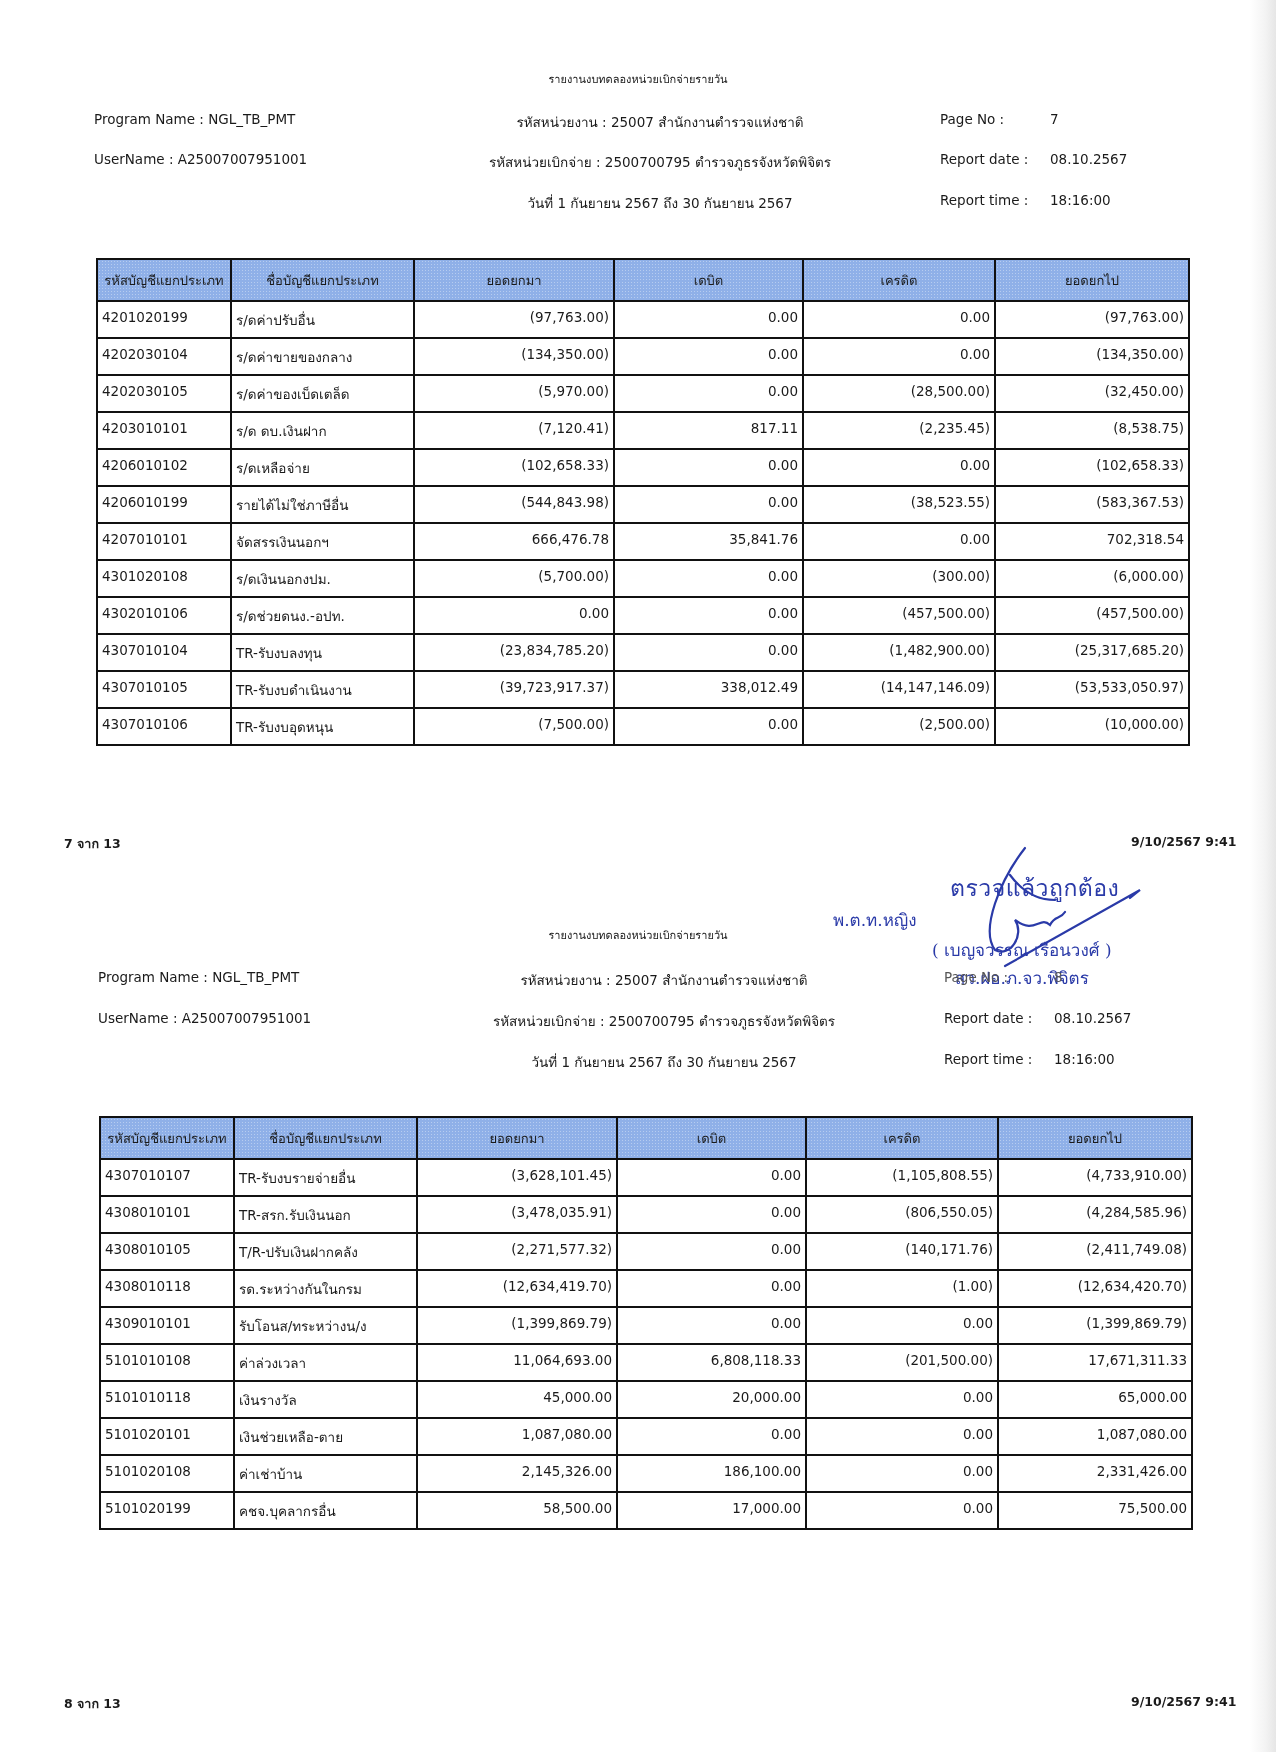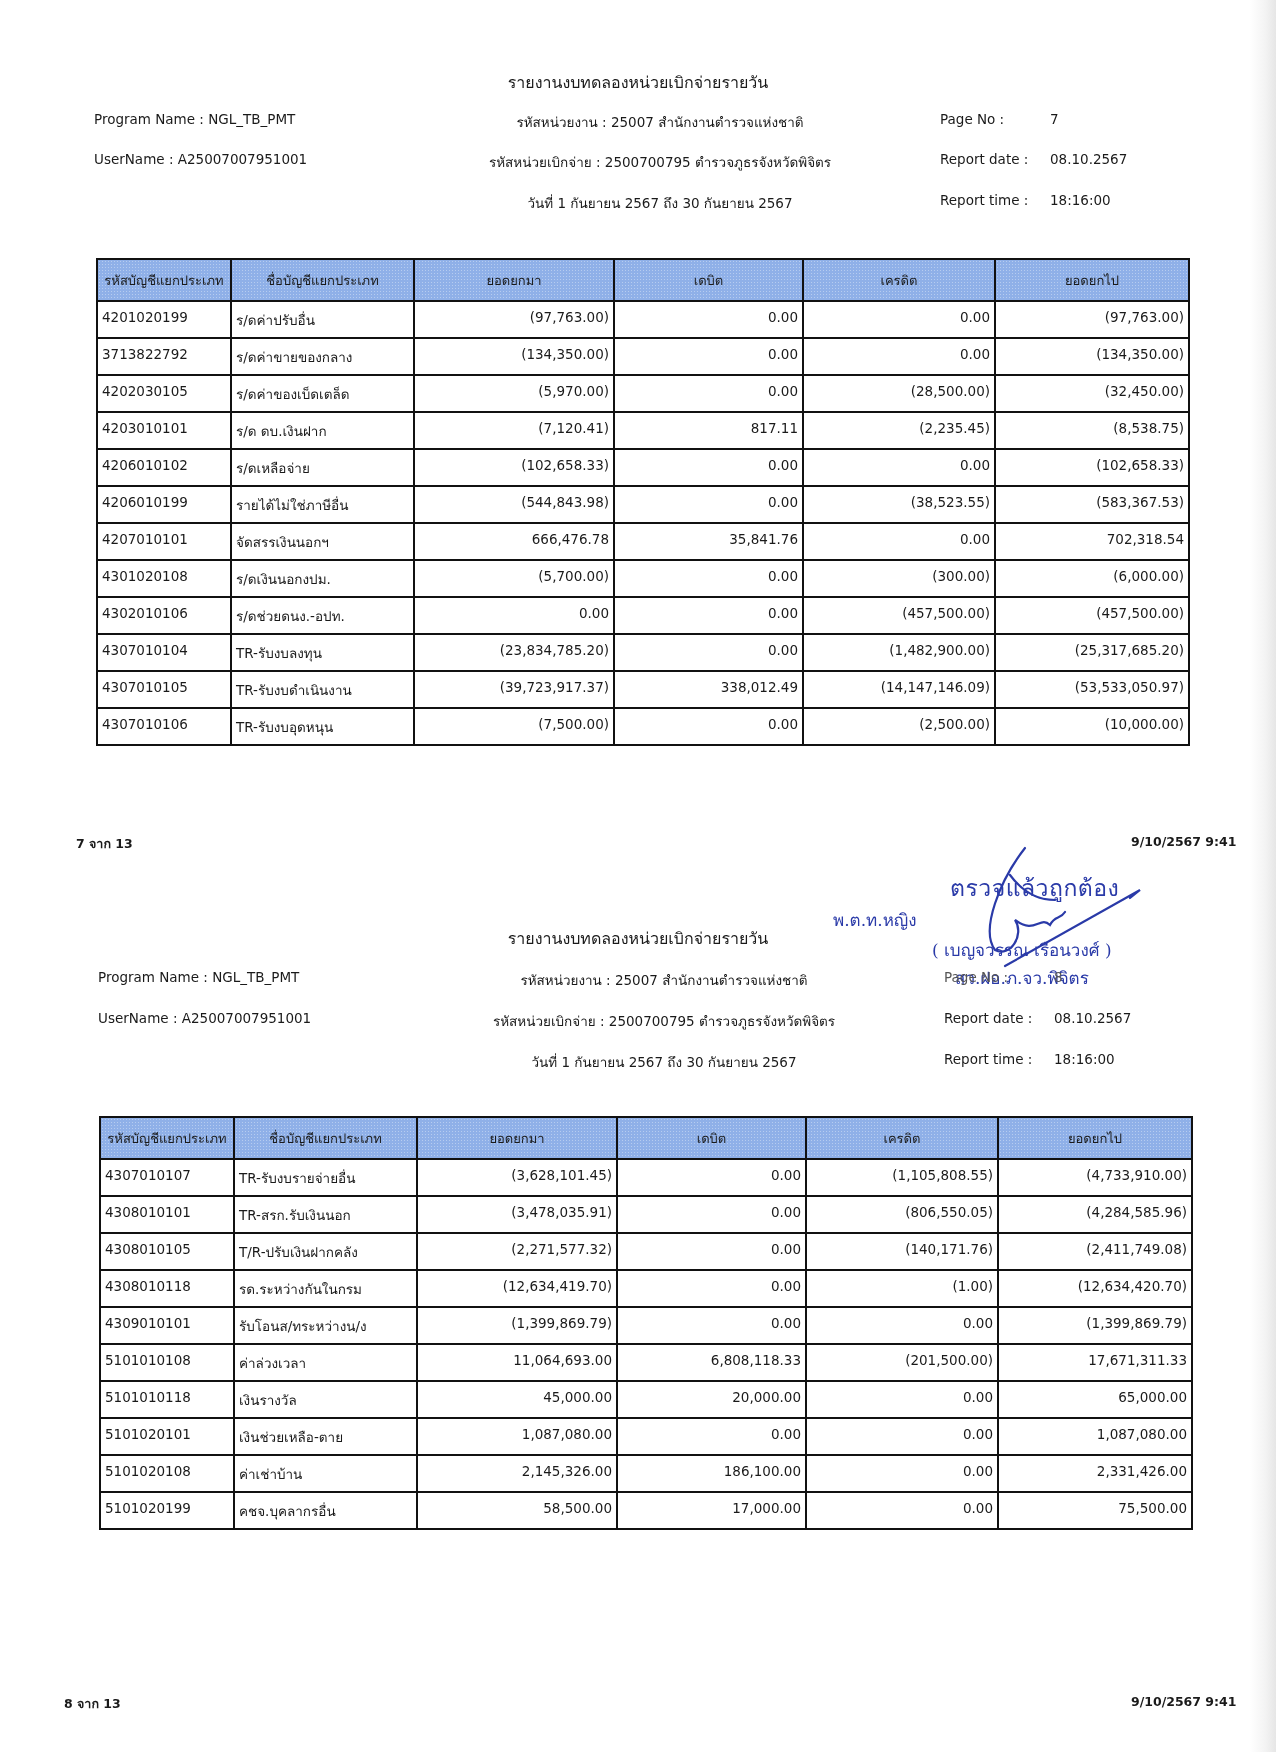--- a/index.html
+++ b/index.html
@@ -7,21 +7,21 @@
     width: 1276px; height: 1752px; position: relative; overflow: hidden;
     font-family: "DejaVu Sans", "Liberation Sans", sans-serif;
     color: #1a1a1a;
   }
   .page-edge {
     position: absolute; top: 0; right: 0; width: 26px; height: 1752px;
     background: linear-gradient(to right, #ffffff, #f3f3f3 60%, #e6e6e6);
   }
   .section { position: absolute; left: 0; width: 1276px; }
   .report-title {
-    position: absolute; width: 100%; text-align: center; font-size: 16px;
+    position: absolute; width: 100%; text-align: center; font-size: 11px;
   }
   .hdr-left, .hdr-center, .hdr-label, .hdr-value {
     position: absolute; font-size: 13.5px; white-space: nowrap;
   }
   .hdr-center { width: 600px; text-align: center; }
   table.ledger {
     position: absolute; border-collapse: collapse; table-layout: fixed;
     font-size: 13.5px;
   }
   table.ledger th, table.ledger td {
@@ -87,21 +87,21 @@
     <tbody id="tbody-0">
         <tr>
           <td>4201020199</td>
           <td>ร/ดค่าปรับอื่น</td>
           <td class="num">(97,763.00)</td>
           <td class="num">0.00</td>
           <td class="num">0.00</td>
           <td class="num">(97,763.00)</td>
         </tr>
         <tr>
-          <td>3713822792</td>
+          <td>4202030104</td>
           <td>ร/ดค่าขายของกลาง</td>
           <td class="num">(134,350.00)</td>
           <td class="num">0.00</td>
           <td class="num">0.00</td>
           <td class="num">(134,350.00)</td>
         </tr>
         <tr>
           <td>4202030105</td>
           <td>ร/ดค่าของเบ็ดเตล็ด</td>
           <td class="num">(5,970.00)</td>
@@ -177,21 +177,21 @@
           <td>4307010106</td>
           <td>TR-รับงบอุดหนุน</td>
           <td class="num">(7,500.00)</td>
           <td class="num">0.00</td>
           <td class="num">(2,500.00)</td>
           <td class="num">(10,000.00)</td>
         </tr>
       </tbody>
   </table>
 
-  <div class="footer-page" style="left:76px;top:834px;">7 จาก 13</div>
+  <div class="footer-page" style="left:64px;top:834px;">7 จาก 13</div>
   <div class="footer-stamp" style="left:1131px;top:834px;">9/10/2567 9:41</div>
 </div>
 
 <div class="stamp-text stamp-big" style="left:950px;top:822px;">ตรวจแล้วถูกต้อง</div>
 <div class="stamp-text stamp-mid" style="left:833px;top:906px;">พ.ต.ท.หญิง</div>
 <div class="stamp-text stamp-mid" style="left:932px;top:936px;">( เบญจวรรณ  เรือนวงศ์ )</div>
 <div class="stamp-text stamp-mid" style="left:955px;top:964px;">สว.ฝอ.ภ.จว.พิจิตร</div>
 <svg class="signature" width="200" height="130" viewBox="0 0 200 130" style="left:980px;top:840px;">
   <path d="M45 8 C 20 40, 0 90, 15 110 C 30 118, 45 95, 35 80 C 55 95, 60 75, 70 85 C 75 75, 80 80, 85 72 M 30 35 C 45 55, 60 60, 75 60 M 25 126 L 160 50 L 150 58" fill="none" stroke="#2a3aa8" stroke-width="2.2" stroke-linecap="round"></path>
 </svg>

